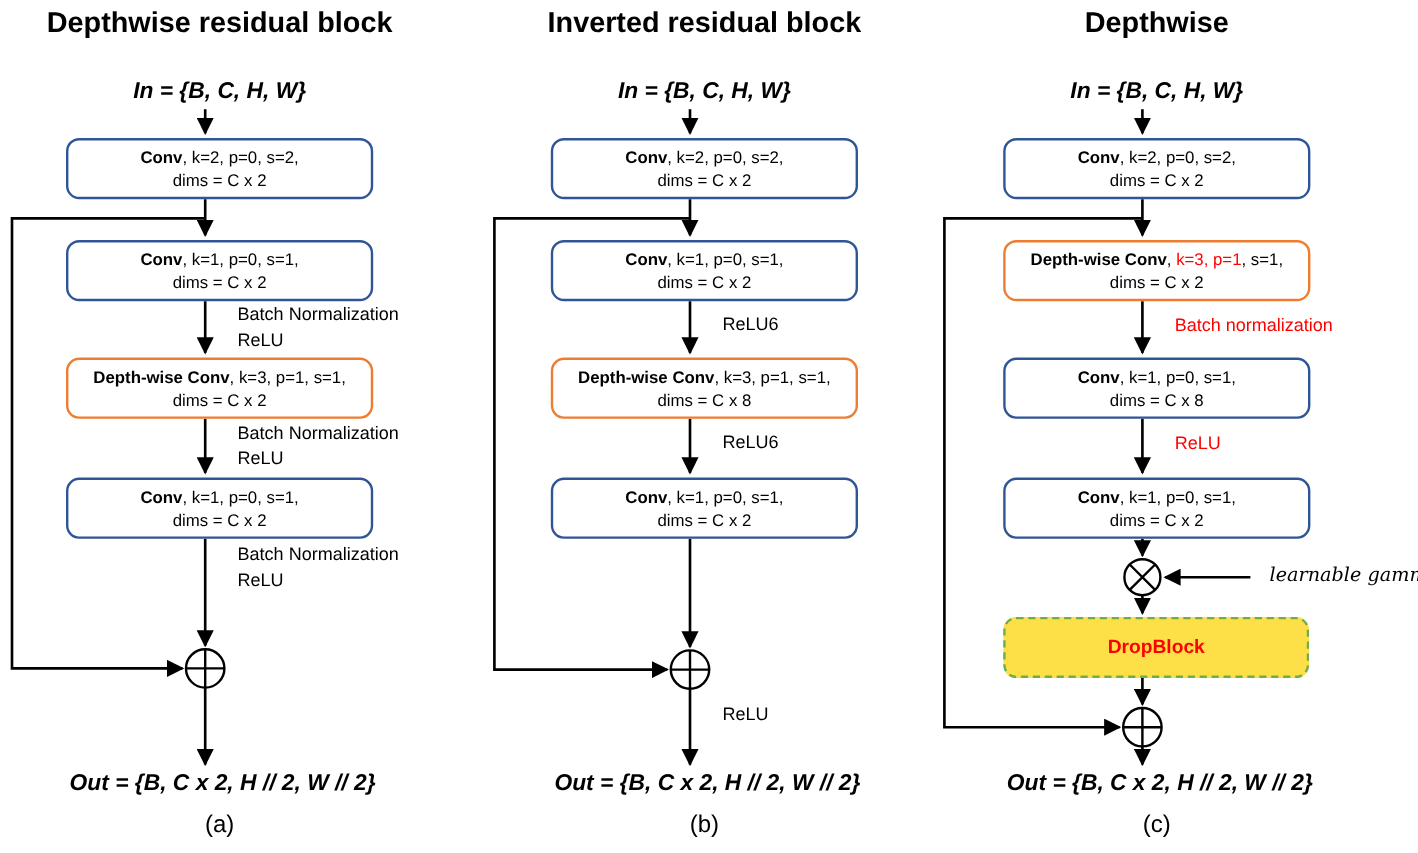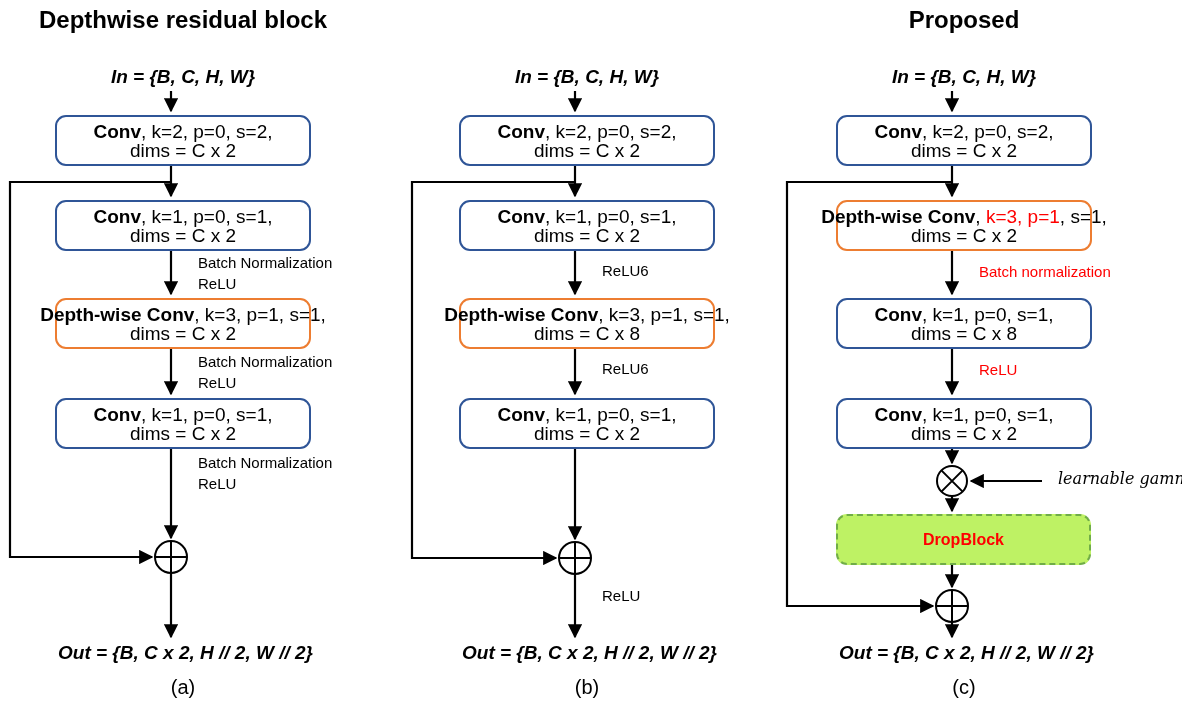--- a/index.html
+++ b/index.html
@@ -20,31 +20,31 @@
   }
   .in-out{
     position:absolute;height:20px;
     font-size:19px;font-weight:bold;font-style:italic;
     text-align:center;white-space:nowrap;
   }
   .node{
     position:absolute;width:252px;height:47px;
     border:2.5px solid var(--blue);border-radius:11px;background:#fff;
     display:flex;flex-direction:column;justify-content:center;align-items:center;
-    font-size:19px;line-height:19px;text-align:center;white-space:nowrap;
+    font-size:14px;line-height:19px;text-align:center;white-space:nowrap;
   }
   .node.orange{border-color:var(--orange);}
   .node b{font-weight:bold;}
   .edge-label{
     position:absolute;font-size:15px;line-height:21px;white-space:nowrap;
   }
   .red{color:var(--red);}
   .dropblock{
     position:absolute;left:824px;top:514px;width:251px;height:47px;
-    border:2.5px dashed var(--green);border-radius:11px;background:#bef264;
+    border:2.5px dashed var(--green);border-radius:11px;background:#fde047;
     display:flex;justify-content:center;align-items:center;
     font-size:16px;font-weight:bold;color:var(--red);
   }
   .gamma-label{
     position:absolute;left:1046px;top:469px;width:134px;height:22px;
     font-family:"DejaVu Serif", serif;font-style:italic;font-size:16px;
     white-space:nowrap;
   }
   .caption{
     position:absolute;top:676px;width:60px;height:26px;
@@ -133,20 +133,21 @@
       <div><b>Conv</b><span>, k=1, p=0, s=1,</span></div>
       <div>dims = C x 2</div>
     </div>
     <div class="edge-label" style="left:186px;top:452px;">
       <div>Batch Normalization</div>
       <div>ReLU</div>
     </div>
     <div class="in-out" style="left:46px;top:642px;width:250px;">Out = {B, C x 2, H // 2, W // 2}</div>
     <div class="caption" style="left:141px;">(a)</div>
 
+    <div class="col-title" style="left:405px;width:340px;">Inverted residual block</div>
     <div class="in-out" style="left:455px;top:66px;width:240px;">In = {B, C, H, W}</div>
 
     <div class="node" style="left:447px;top:115px;">
       <div><b>Conv</b><span>, k=2, p=0, s=2,</span></div>
       <div>dims = C x 2</div>
     </div>
     <div class="node" style="left:447px;top:200px;">
       <div><b>Conv</b><span>, k=1, p=0, s=1,</span></div>
       <div>dims = C x 2</div>
     </div>
@@ -157,21 +158,21 @@
     </div>
     <div class="edge-label" style="left:590px;top:358px;">ReLU6</div>
     <div class="node" style="left:447px;top:398px;">
       <div><b>Conv</b><span>, k=1, p=0, s=1,</span></div>
       <div>dims = C x 2</div>
     </div>
     <div class="edge-label" style="left:590px;top:585px;">ReLU</div>
     <div class="in-out" style="left:450px;top:642px;width:250px;">Out = {B, C x 2, H // 2, W // 2}</div>
     <div class="caption" style="left:545px;">(b)</div>
 
-    <div class="col-title" style="left:782px;width:340px;">Proposed</div>
+    <div class="col-title" style="left:782px;width:340px;">Depthwise</div>
     <div class="in-out" style="left:832px;top:66px;width:240px;">In = {B, C, H, W}</div>
 
     <div class="node" style="left:824px;top:115px;">
       <div><b>Conv</b><span>, k=2, p=0, s=2,</span></div>
       <div>dims = C x 2</div>
     </div>
     <div class="node orange" style="left:824px;top:200px;">
       <div><b>Depth-wise Conv</b><span>, </span><span class="red">k=3, p=1</span><span>, s=1,</span></div>
       <div>dims = C x 2</div>
     </div>

